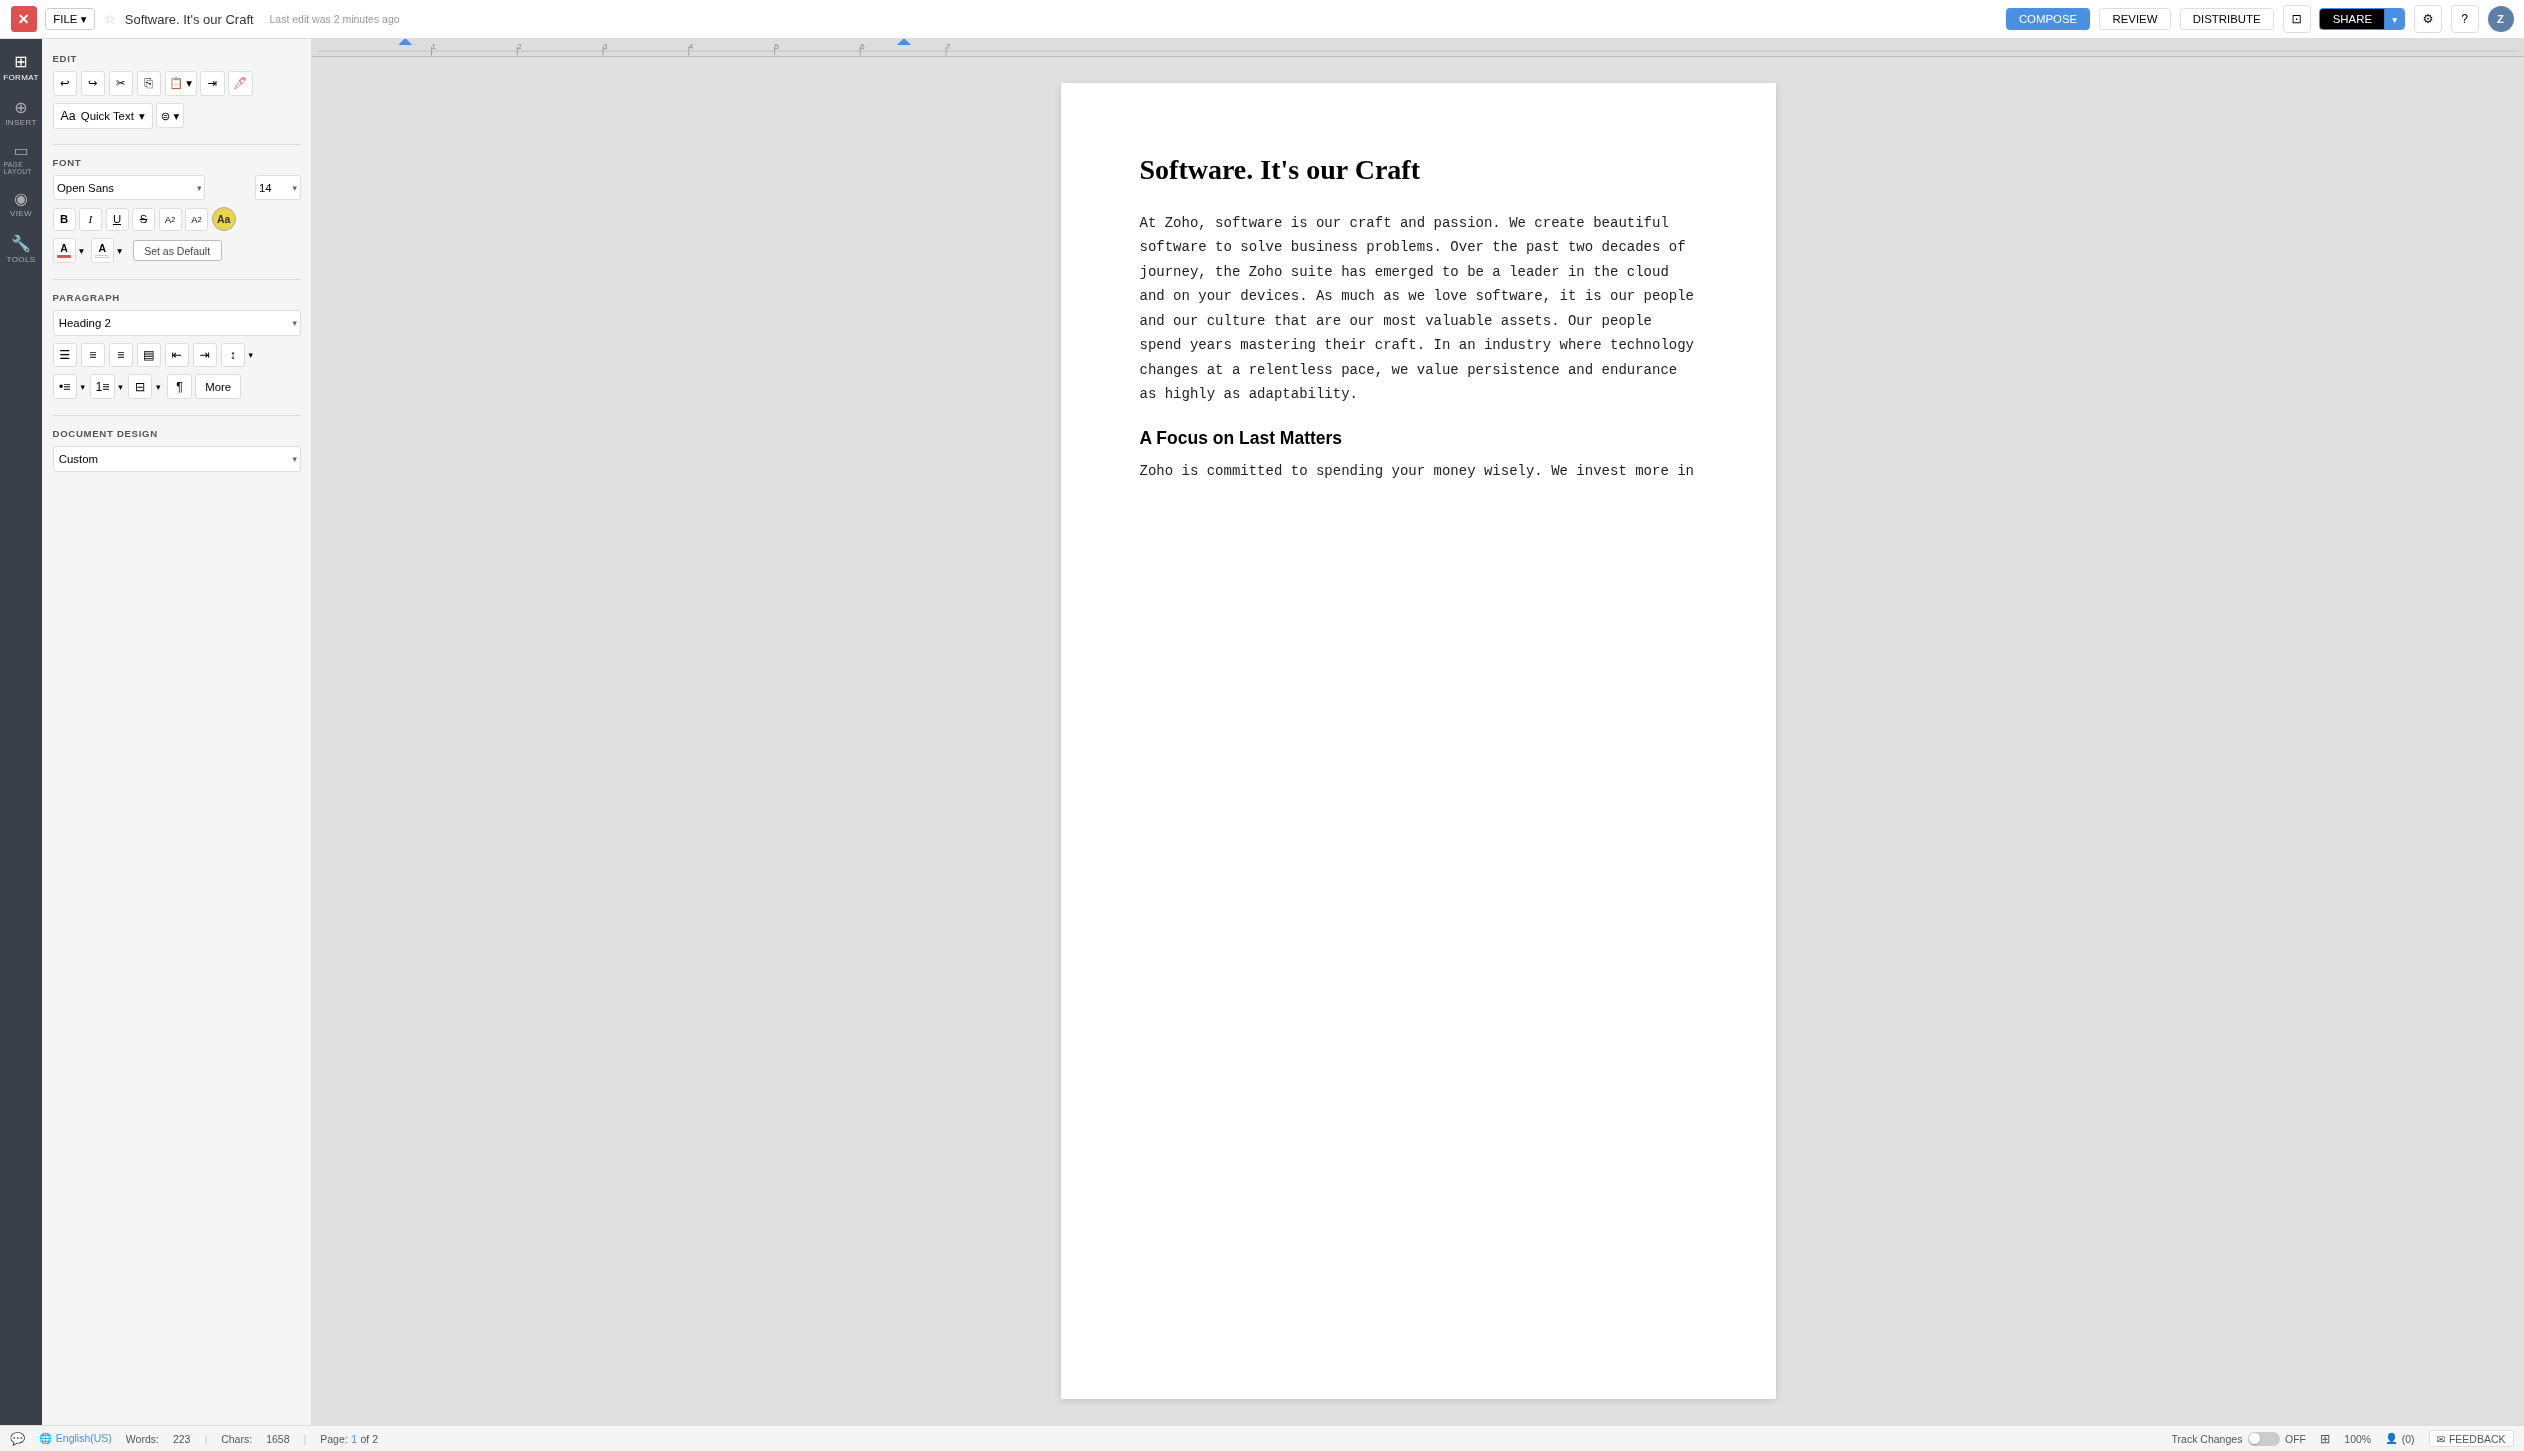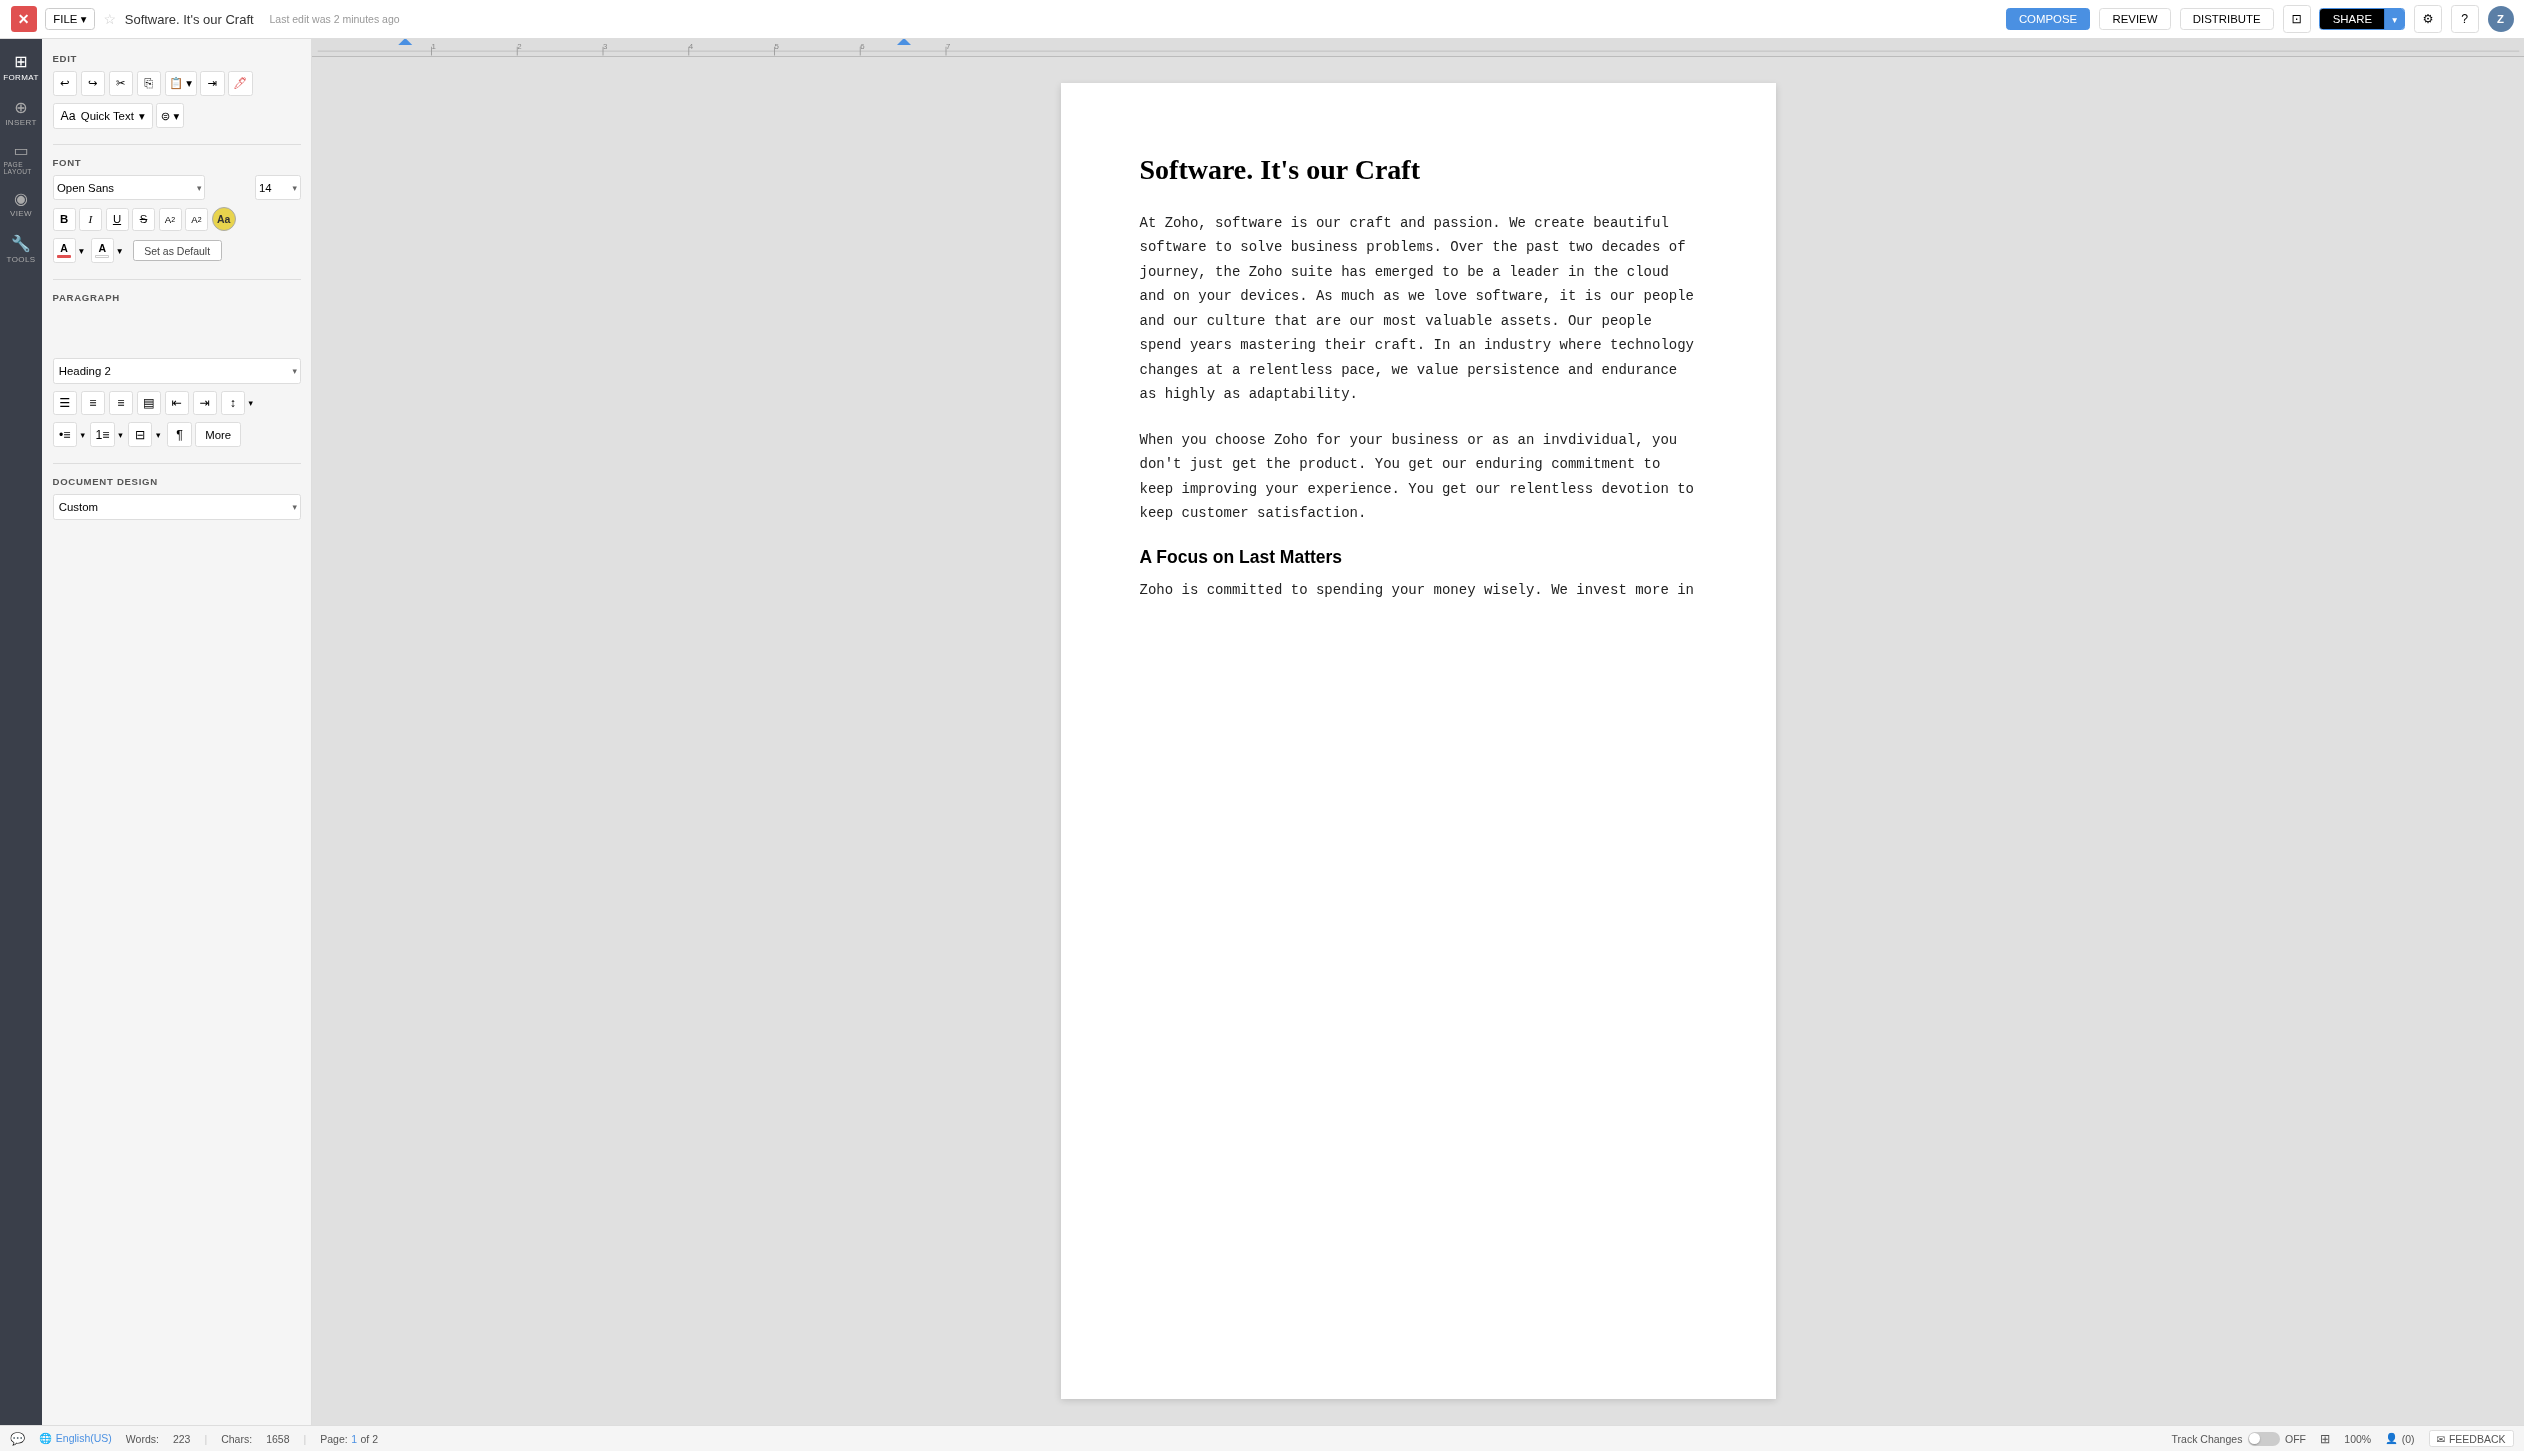--- a/index.html
+++ b/index.html
@@ -297,21 +297,21 @@
         <div class="color-bar2"></div>
       </div>
       <span style="font-size:9.6px; cursor:pointer; margin-right:7px;">▾</span>
       <button class="set-default-btn">Set as Default</button>
     </div>
 
     <div class="divider"></div>
 
     <div class="section-title">PARAGRAPH</div>
     <div class="toolbar-row">
-      <div class="dd-wrap" style="flex:1;margin-top:48px;">
+      <div class="dd-wrap" style="flex:1;">
         <select class="format-select">
           <option>Heading 2</option>
           <option>Normal</option>
           <option>Heading 1</option>
           <option>Heading 3</option>
         </select>
         <span class="dd-arrow">▾</span>
       </div>
     </div>
     <div class="toolbar-row">
@@ -374,21 +374,20 @@
         <polygon points="100,0 108,8 92,8" fill="#4a90e2"></polygon>
 
         <polygon points="670,0 678,8 662,8" fill="#4a90e2"></polygon>
       </svg>
     </div>
 
     <div id="doc-scroll">
       <div id="doc-page">
         <h1 class="doc-h1">Software. It's our Craft</h1>
         <p class="doc-body">At Zoho, software is our craft and passion. We create beautiful software to solve business problems. Over the past two decades of  journey, the Zoho suite has emerged to be a leader in the cloud and on your devices.   As much as we love software, it is our people and our culture that are our most valuable assets.   Our people spend years mastering their  craft. In an industry where technology changes at a relentless pace, we value persistence and endurance as highly as adaptability.</p>
-        <p class="doc-body">When you choose Zoho for your business or as an invdividual, you don't just get the product. You get our enduring commitment to keep improving your experience.  You get our relentless devotion to keep customer satisfaction.</p>
         <h2 class="doc-h2">A Focus on Last Matters</h2>
         <p class="doc-body">Zoho is committed to spending your money wisely. We invest more in</p>
       </div>
     </div>
   </div>
 </div>
 
 <div id="bottom-bar">
   <span style="font-size:12.3px; cursor:pointer;">💬</span>
   <span style="color:#4a90e2; cursor:pointer;">

